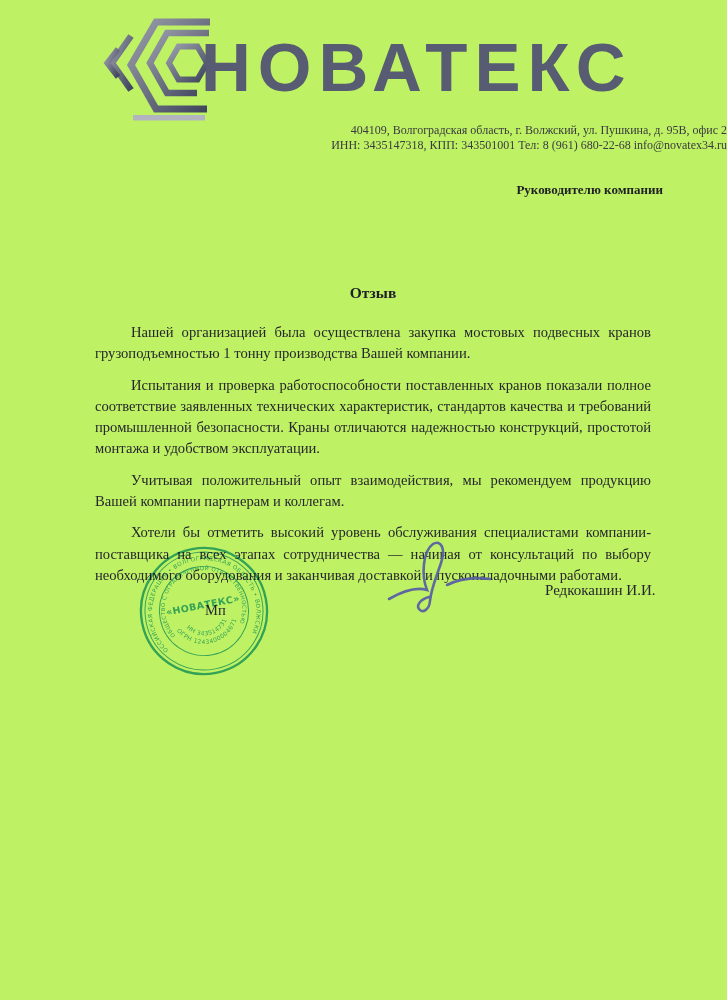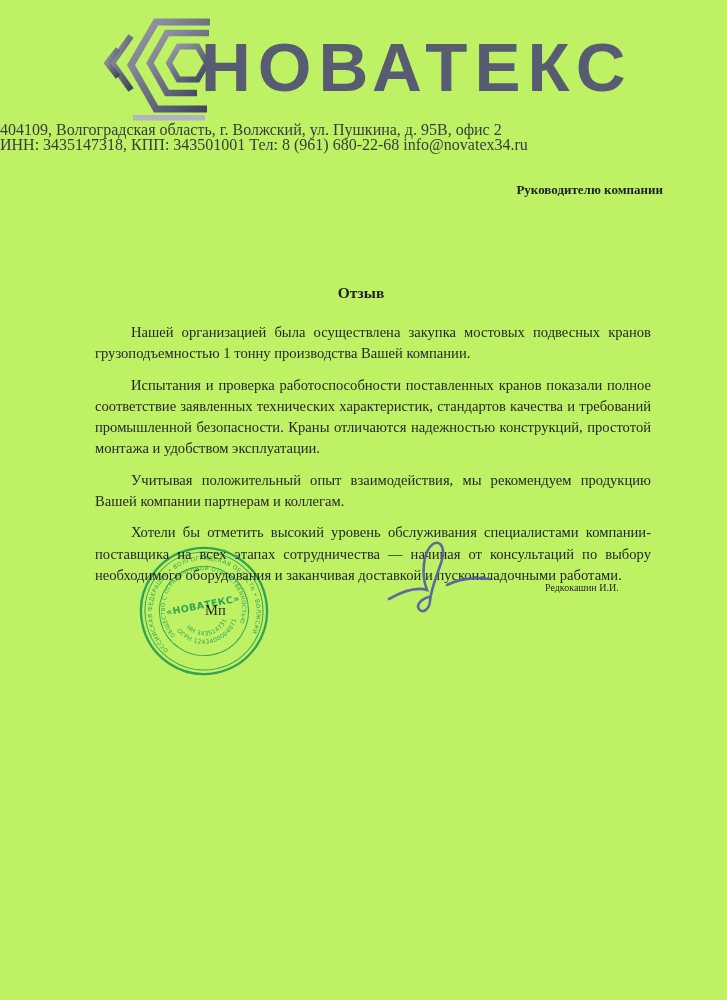--- a/index.html
+++ b/index.html
@@ -27,41 +27,41 @@
     font-size: 69px;
     line-height: 69px;
     letter-spacing: 7px;
     color: #575c72;
     white-space: nowrap;
   }
   .address {
     position: absolute;
     left: 0; top: 123px;
     width: 727px;
-    text-align: left;
-    font-size: 16px;
+    text-align: right;
+    font-size: 12px;
     line-height: 14.5px;
     color: #3a3a40;
   }
 
   
   .recipient {
     position: absolute;
     right: 64px; top: 179px;
     text-align: right;
     font-weight: bold;
     font-size: 13px;
     line-height: 22px;
     color: #1f1f26;
   }
 
   
   .doc-title {
     position: absolute;
-    left: 73px; top: 284px;
+    left: 85px; top: 284px;
     width: 576px;
     margin: 0;
     text-align: center;
     font-size: 15.5px;
     font-weight: bold;
     color: #1f1f26;
   }
   .letter-body {
     position: absolute;
     left: 85px; top: 312px;
@@ -80,21 +80,21 @@
     white-space: nowrap;
   }
   .sig-mp {
     position: absolute;
     left: 205px; top: 602px;
     font-size: 14.5px;
   }
   .sig-name {
     position: absolute;
     left: 545px; top: 582px;
-    font-size: 10px;
+    font-size: 15px;
     white-space: nowrap;
   }
   .signature-svg {
     position: absolute;
     left: 383px; top: 535px;
     width: 124px; height: 90px;
   }
   .stamp-svg {
     position: absolute;
     left: 132px; top: 539px;

